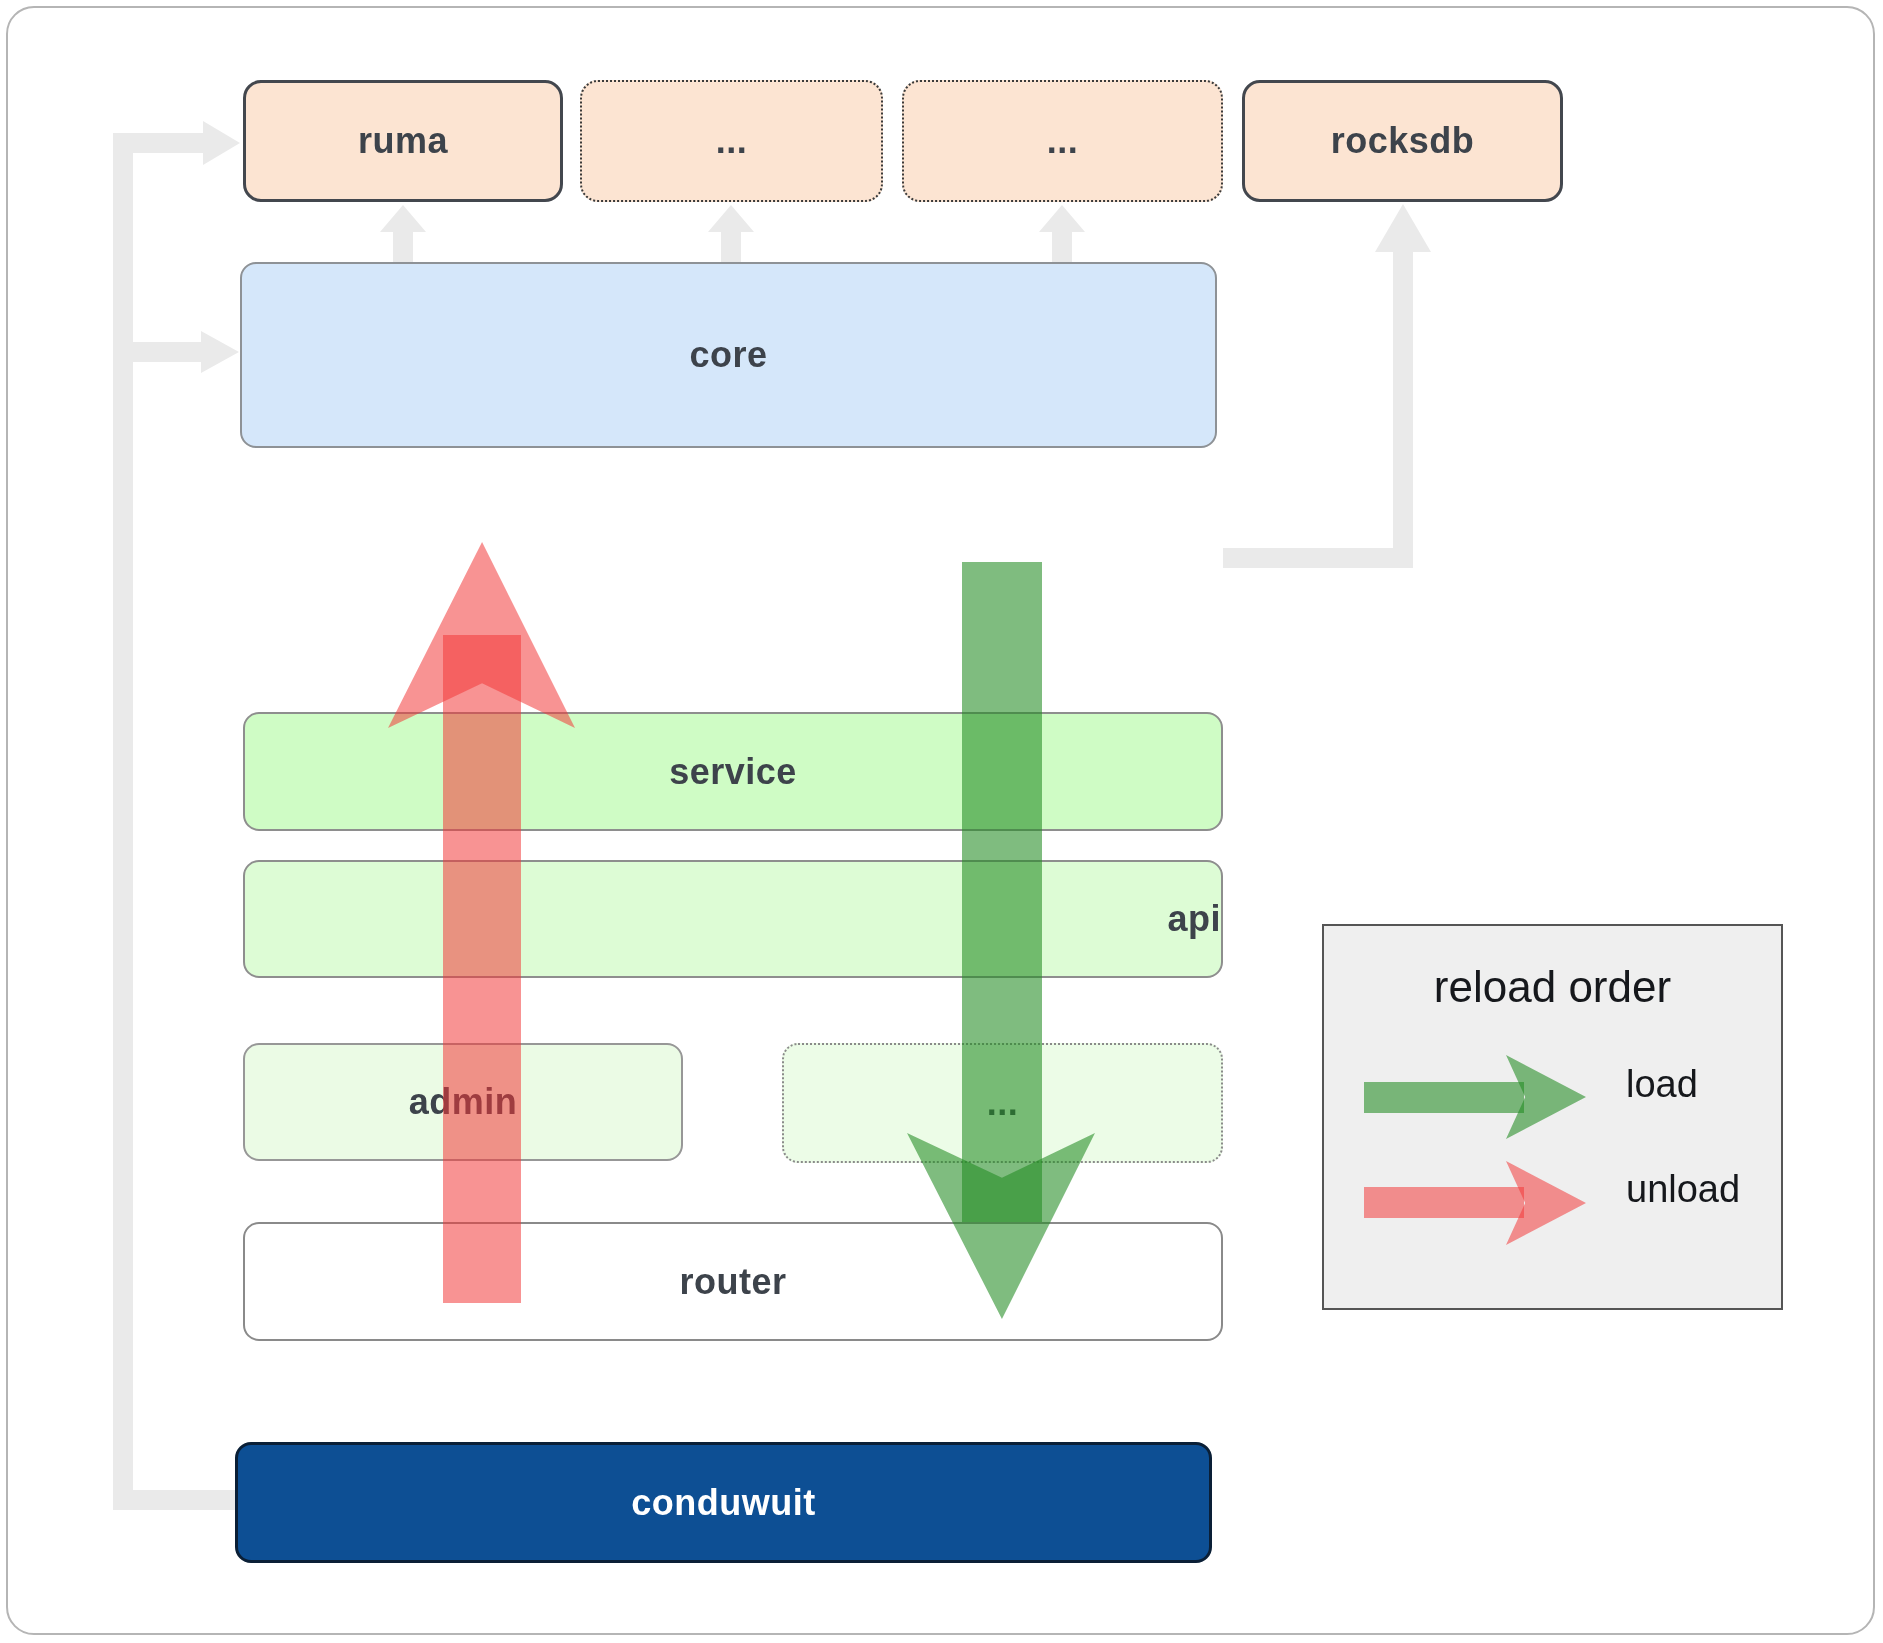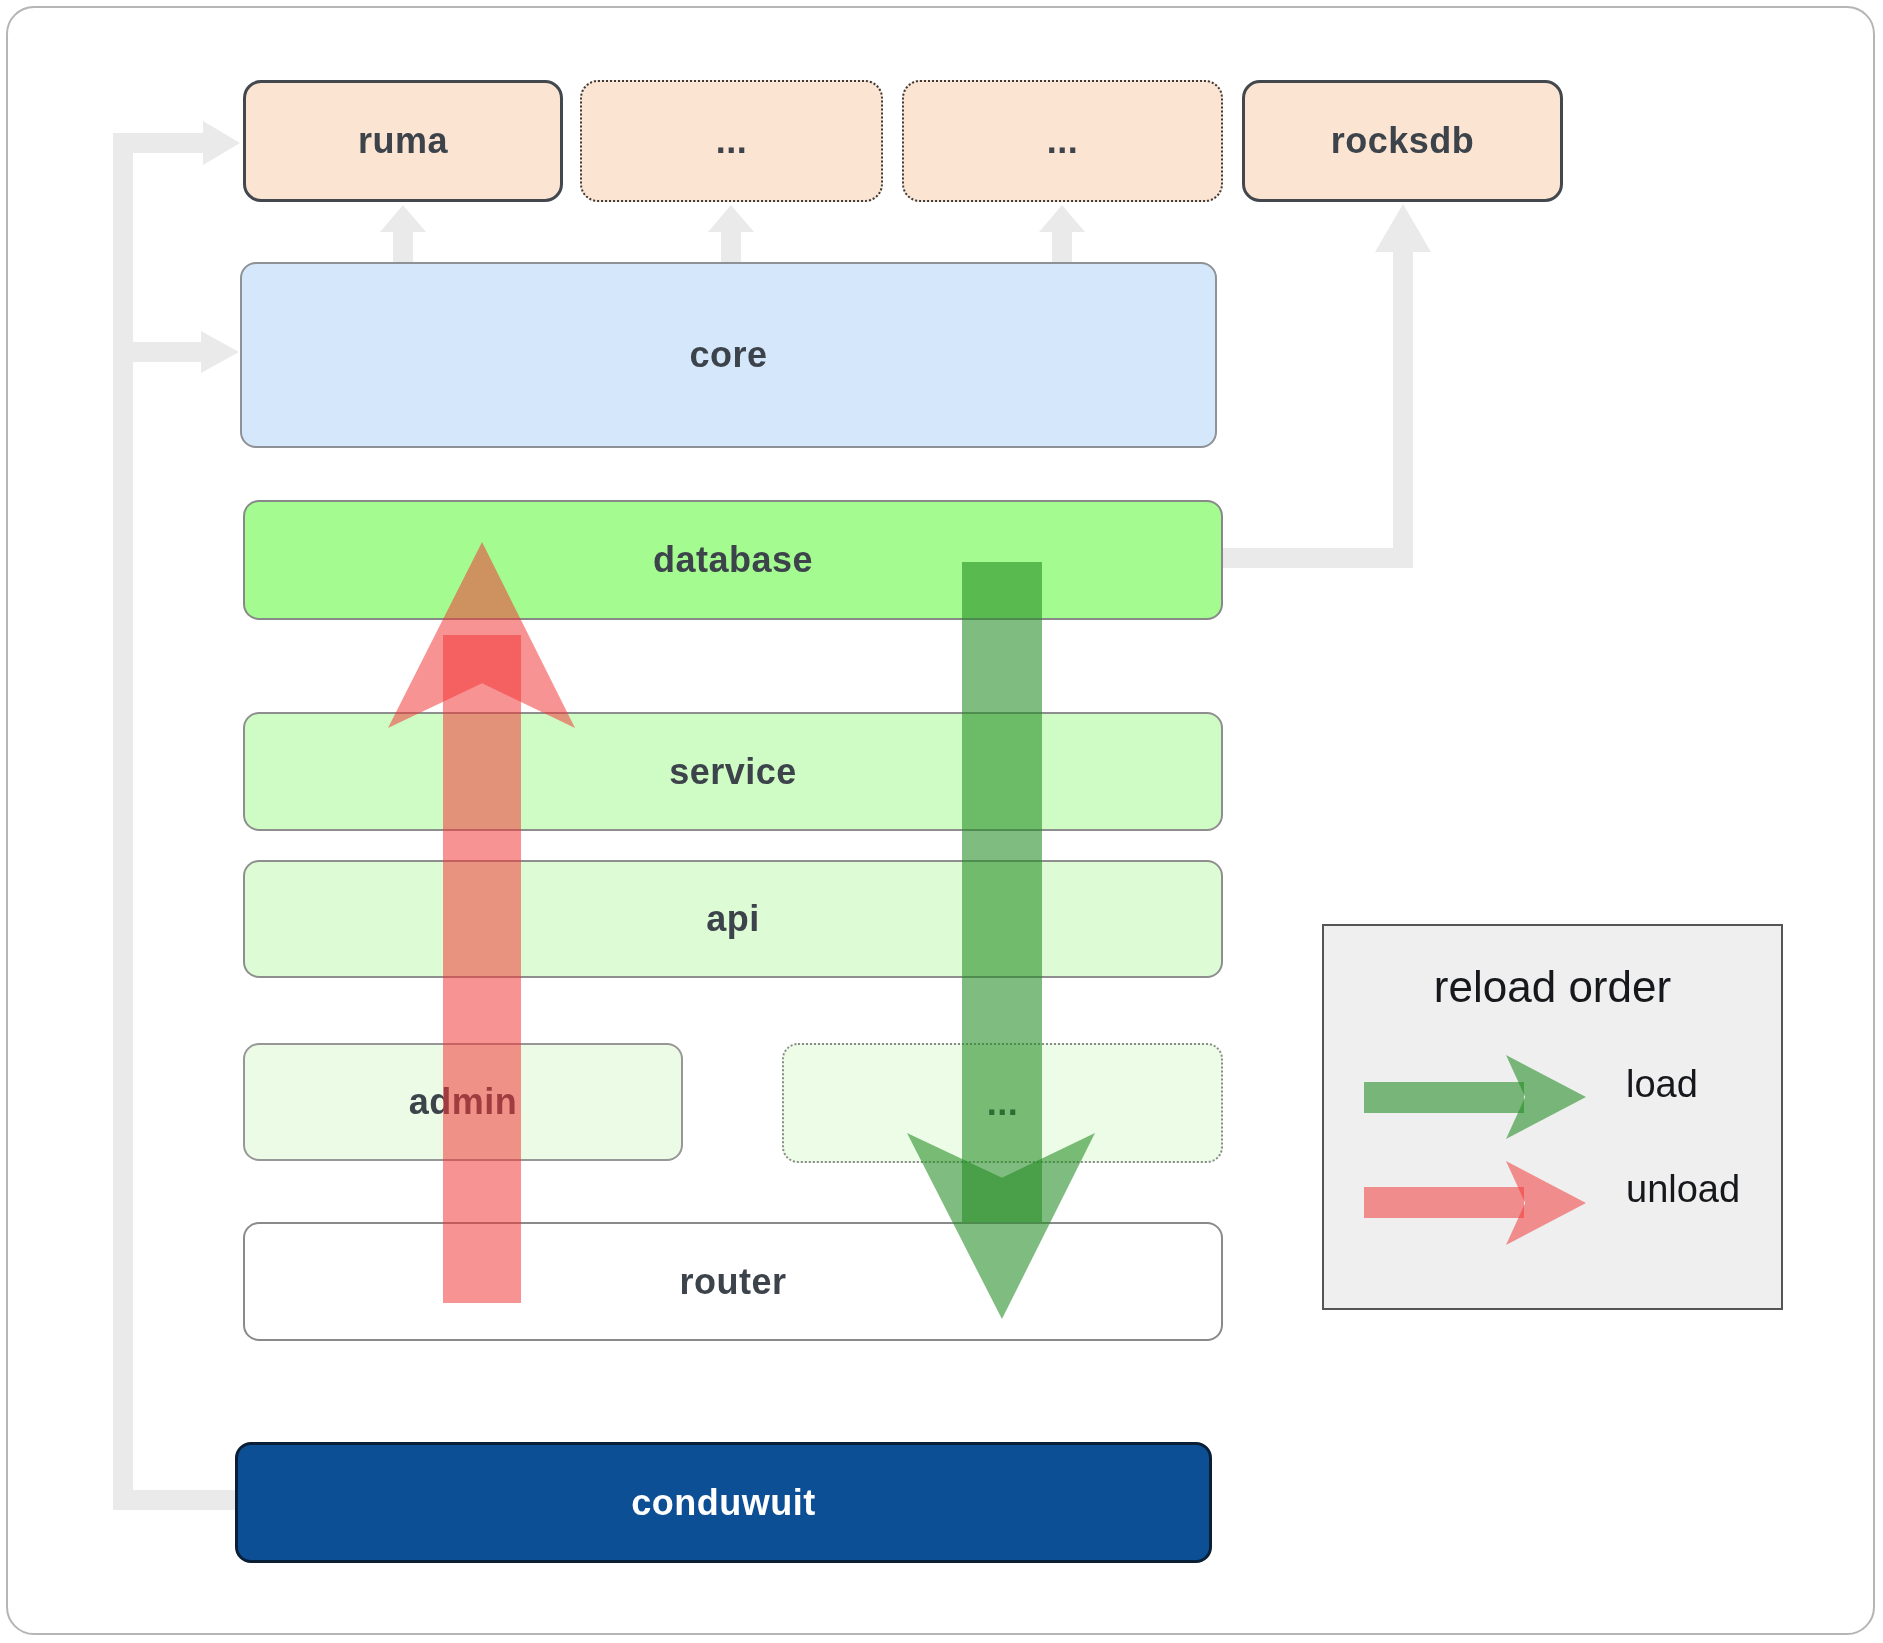--- a/index.html
+++ b/index.html
@@ -17,21 +17,21 @@
   
   #box-ruma   {left:243px;top:80px;width:320px;height:122px;background:var(--peach);border:3px solid #43474e;border-radius:18px;}
   #box-dots1  {left:580px;top:80px;width:303px;height:122px;background:var(--peach);border:2px dotted #3a3a3a;border-radius:18px;}
   #box-dots2  {left:902px;top:80px;width:321px;height:122px;background:var(--peach);border:2px dotted #3a3a3a;border-radius:18px;}
   #box-rocksdb{left:1242px;top:80px;width:321px;height:122px;background:var(--peach);border:3px solid #43474e;border-radius:18px;}
 
   
   #box-core    {left:240px;top:262px;width:977px;height:186px;background:var(--blue);border:2px solid #8e9296;border-radius:16px;}
   #box-database{left:243px;top:500px;width:980px;height:120px;background:var(--green1);border:2px solid #888;border-radius:16px;}
   #box-service {left:243px;top:712px;width:980px;height:119px;background:var(--green2);border:2px solid #8e8e8e;border-radius:16px;}
-  #box-api     {left:243px;top:860px;width:980px;height:118px;background:var(--green3);border:2px solid #8e8e8e;border-radius:16px;}
+  #box-api     {left:243px;top:860px;width:980px;height:118px;background:var(--green3);border:2px solid #8e8e8e;border-radius:16px;justify-content:flex-end;}
   #box-admin   {left:243px;top:1043px;width:440px;height:118px;background:var(--green4);border:2px solid #979797;border-radius:16px;}
   #box-dots3   {left:782px;top:1043px;width:441px;height:120px;background:var(--green5);border:2px dotted #8a8a8a;border-radius:16px;}
   #box-router  {left:243px;top:1222px;width:980px;height:119px;background:#ffffff;border:2px solid #8a8a8a;border-radius:16px;}
   #box-conduwuit{left:235px;top:1442px;width:977px;height:121px;background:var(--navy);border:3px solid #0a1f36;border-radius:16px;color:#ffffff;}
 
   
   .gray{position:absolute;background:var(--connector);}
   .gray-head-right{position:absolute;background:var(--connector);clip-path:polygon(0 0,100% 50%,0 100%);}
   .gray-head-up{position:absolute;background:var(--connector);clip-path:polygon(50% 0,100% 100%,0 100%);}
 
@@ -103,23 +103,20 @@
   </div>
   <div class="box" id="box-dots2">
     <span>...</span>
   </div>
   <div class="box" id="box-rocksdb">
     <span>rocksdb</span>
   </div>
   <div class="box" id="box-core">
     <span>core</span>
   </div>
-  <div class="box" id="box-database">
-    <span>database</span>
-  </div>
   <div class="box" id="box-service">
     <span>service</span>
   </div>
   <div class="box" id="box-api">
     <span>api</span>
   </div>
   <div class="box" id="box-admin">
     <span>admin</span>
   </div>
   <div class="box" id="box-dots3">

